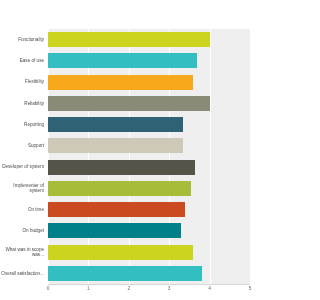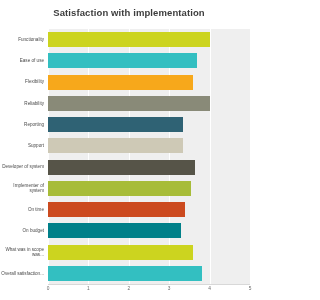--- a/index.html
+++ b/index.html
@@ -111,21 +111,20 @@
     width: 202px;
     height: 1px;
     background: #d8d8d8;
   }
 </style>
 </head>
 <body>
 
 <div class="chart-root">
 
-  <div class="chart-title">Satisfaction with implementation</div>
 
   <div class="plot-area" id="plot-area">
       <div class="gridline" style="left: 0px; background: rgb(255, 255, 255);"></div>
       <div class="gridline" style="left: 40.4px; background: rgb(255, 255, 255);"></div>
       <div class="gridline" style="left: 80.8px; background: rgb(255, 255, 255);"></div>
       <div class="gridline" style="left: 121.2px; background: rgb(255, 255, 255);"></div>
       <div class="gridline" style="left: 161.6px; background: rgb(255, 255, 255);"></div>
       <div class="gridline" style="left: 202px; background: rgb(255, 255, 255);"></div>
     </div>
 

